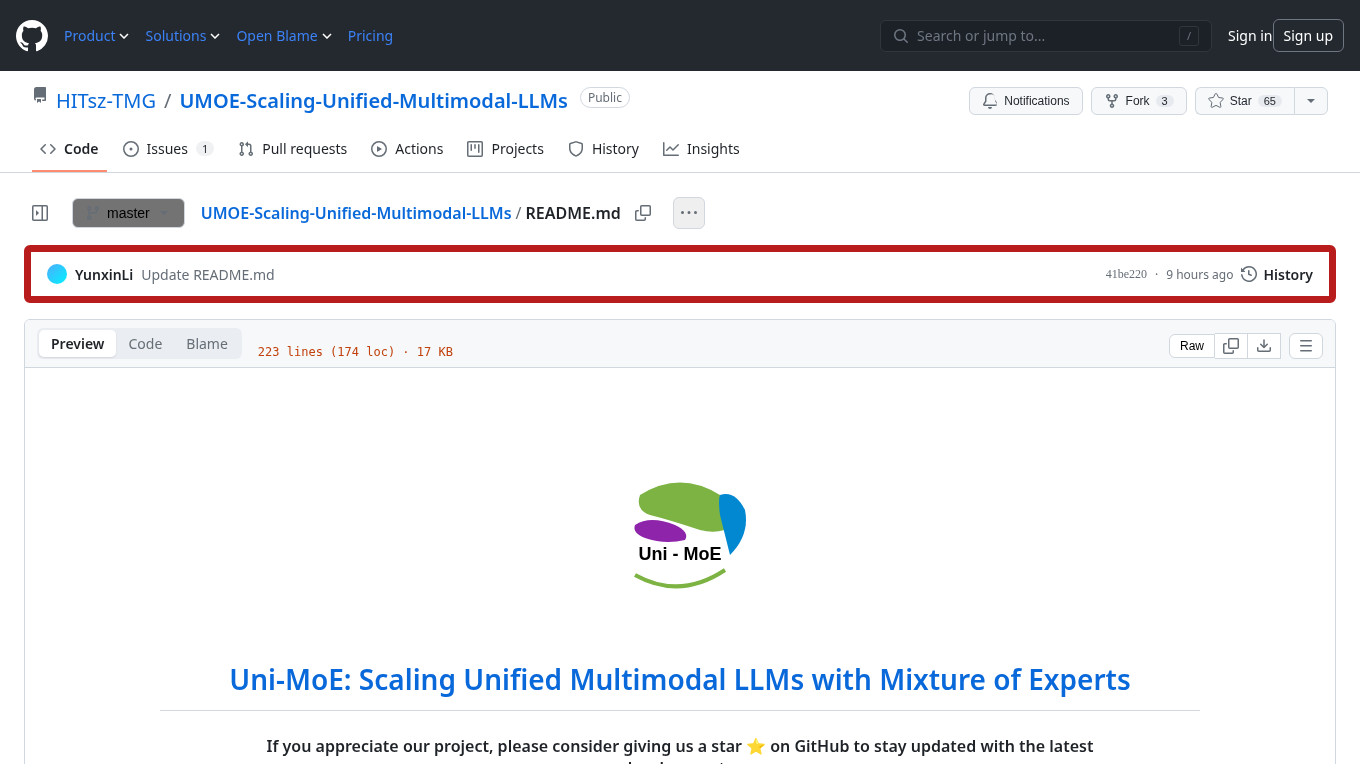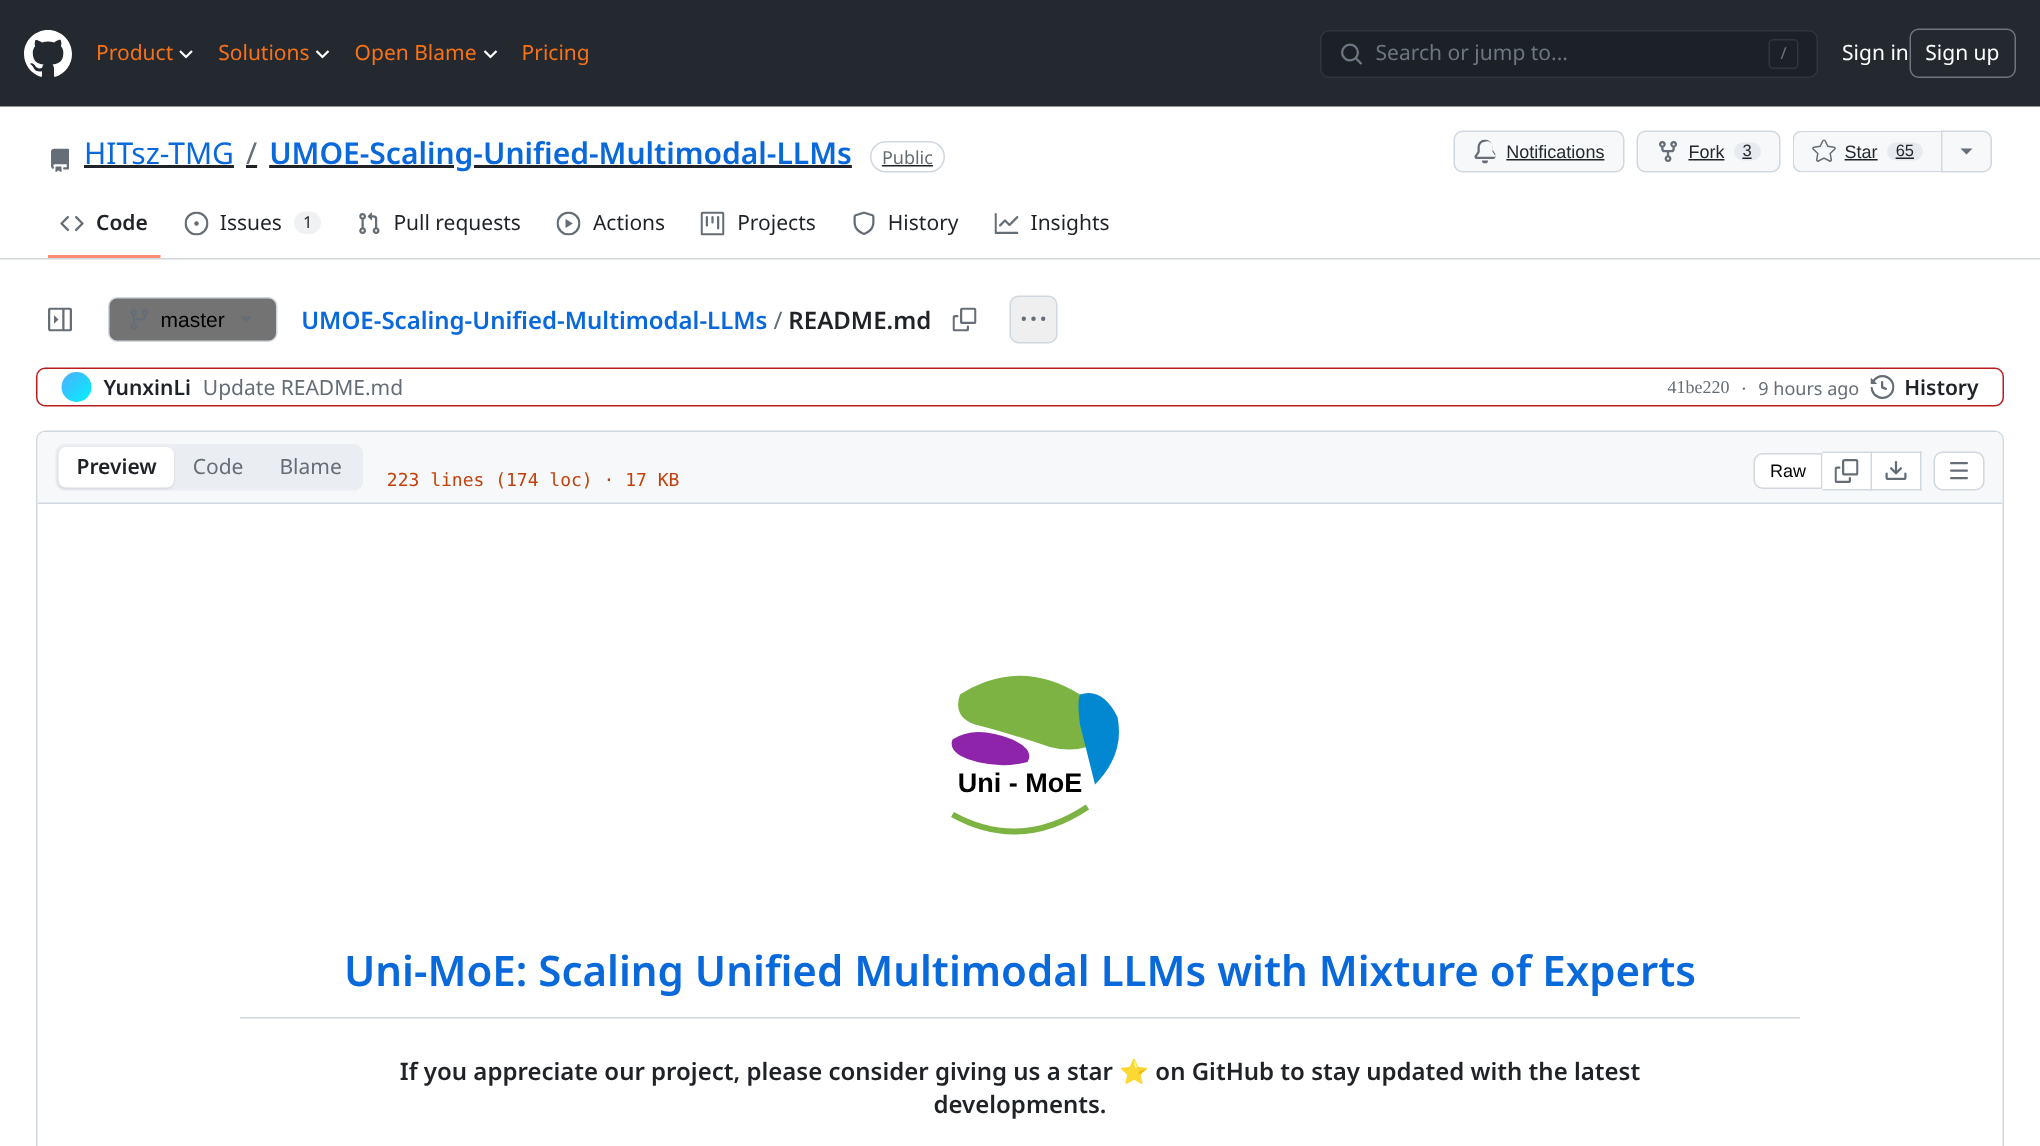--- a/index.html
+++ b/index.html
@@ -15,21 +15,21 @@
     .top-header {
       background: #24292f;
       height: 71px;
       display: flex;
       align-items: center;
       padding: 0 16px;
       color: #fff;
     }
     .gh-logo { width: 32px; height: 32px; fill: #fff; margin-right: 16px; }
     .nav-links { display: flex; gap: 16px; align-items: center; }
-    .nav-item { color: #f97316; font-size: 14px; display: flex; align-items: center; gap: 4px; cursor: pointer; }
+    .nav-item { color: #3b82f6; font-size: 14px; display: flex; align-items: center; gap: 4px; cursor: pointer; }
     .chevron { width: 10px; height: 6px; }
     .spacer { flex: 1; }
     .search-box {
       display: flex; align-items: center;
       background: #1c2128; border: 1px solid #30363d; border-radius: 6px;
       height: 32px; width: 332px; padding: 0 12px; gap: 8px;
       color: #6e7681; font-size: 14px;
     }
     .search-box svg { width: 16px; height: 16px; fill: #6e7681; }
     .search-placeholder { flex: 1; }
@@ -37,23 +37,22 @@
       border: 1px solid #30363d; border-radius: 3px;
       width: 20px; height: 20px; display: flex; align-items: center; justify-content: center;
       font-size: 11px; color: #6e7681;
     }
     .auth-links { display: flex; align-items: center; gap: 0; margin-left: 16px; }
     .signin { color: #fff; font-size: 14px; }
     .signup { color: #fff; font-size: 14px; border: 1px solid #6e7681; border-radius: 6px; padding: 6px 10px; }
     
     
     .repo-header {
-      display: flex; align-items: flex-end; padding: 16px 32px 0;
+      display: flex; align-items: flex-start; padding: 16px 32px 0;
       gap: 8px;
-      text-decoration: underline;
     }
     .repo-icon { width: 16px; height: 16px; fill: #656d76; }
     .repo-owner, .repo-name { color: #0969da; font-size: 20px; }
     .repo-name { font-weight: 600; }
     .repo-sep { color: #656d76; font-size: 20px; }
     .badge-public {
       border: 1px solid #d0d7de; border-radius: 2em; padding: 1px 7px;
       font-size: 12px; color: #656d76; margin-left: 4px;
     }
     .repo-actions { margin-left: auto; display: flex; gap: 8px; }
@@ -122,22 +121,22 @@
     }
     .more-btn {
       width: 32px; height: 32px; display: flex; align-items: center; justify-content: center;
       border: 1px solid #d0d7de; border-radius: 6px; cursor: pointer;
     }
     .more-btn svg { width: 16px; height: 16px; fill: #656d76; }
     
     
     .commit-bar {
       display: flex; align-items: center; gap: 8px;
-      border: 1px solid #b91c1c; border-radius: 6px;
-      padding: 2px 16px; margin-bottom: 16px;
+      border: 7px solid #b91c1c; border-radius: 6px;
+      padding: 12px 16px; margin-bottom: 16px;
     }
     .avatar {
       width: 20px; height: 20px; border-radius: 50%;
       background: linear-gradient(135deg, #4facfe, #00f2fe);
     }
     .author { font-weight: 600; font-size: 14px; }
     .commit-msg { font-size: 14px; color: #656d76; }
     .commit-info { margin-left: auto; display: flex; align-items: center; gap: 8px; font-size: 12px; color: #656d76; }
     .commit-sha { font-family: Liberation Serif, serif; }
     .history-link { display: flex; align-items: center; gap: 6px; color: #1f2328; font-weight: 600; font-size: 14px; }

